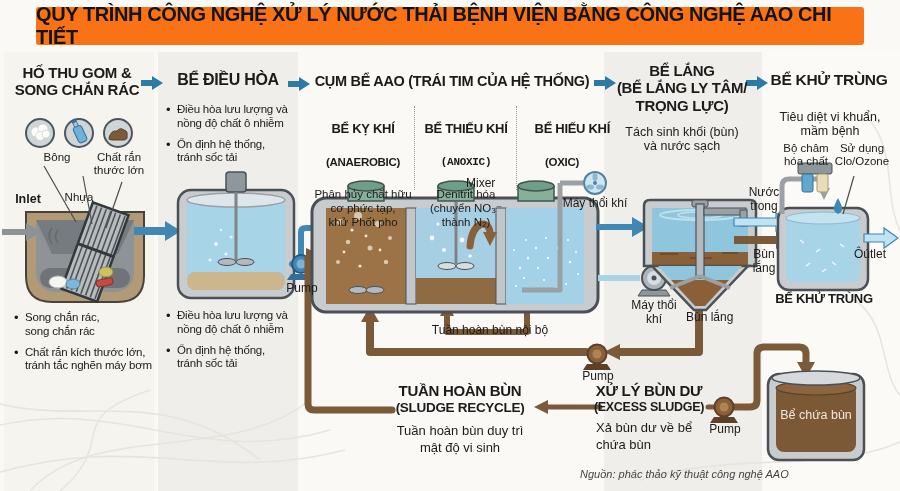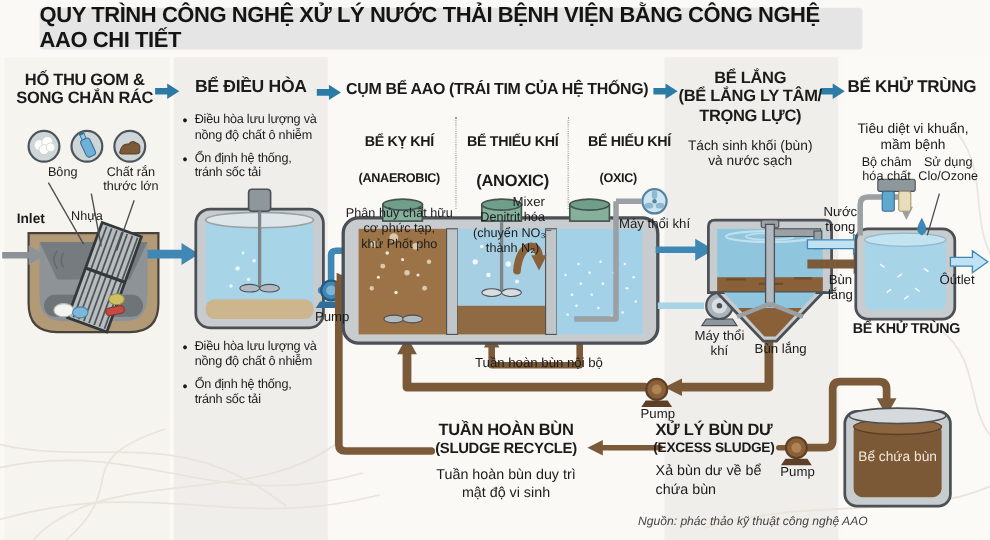--- a/index.html
+++ b/index.html
@@ -12,22 +12,22 @@
   .panel{position:absolute;top:52px;bottom:0;}
   .panel.gray{background:#f0eeea;}
   .panel.cream{background:#f6f4ef;}
   .panel.white{background:#fcfaf7;}
   svg{position:absolute;left:0;top:0;z-index:2;}
   .lbl{position:absolute;z-index:3;white-space:pre-line;line-height:1.15;}
   .b{font-weight:bold;letter-spacing:-0.3px;}
   .ctr{text-align:center;}
   .rt{}
   .banner{
-    position:absolute;left:36px;top:7px;width:748px;height:38px;z-index:3;
-    background:#e5e5e5;border-radius:3px;display:flex;align-items:center;justify-content:center;
+    position:absolute;left:36px;top:7px;width:828px;height:38px;z-index:3;
+    background:#f97316;border-radius:3px;display:flex;align-items:center;justify-content:center;
     font-weight:bold;font-size:20px;letter-spacing:-0.4px;color:#141414;
   }
   .bullets{position:absolute;z-index:3;}
   .bullet{position:relative;padding-left:11px;margin-bottom:7px;font-size:11.5px;line-height:1.2;white-space:pre-line;letter-spacing:-0.2px;}
   .bullet::before{content:"\2022";position:absolute;left:0;top:-1px;font-size:13px;}
   .dotsep{position:absolute;z-index:3;border-left:1px dotted #9a9a9a;width:0;}
   .src{font-style:italic;color:#444;}
 </style>
 </head>
 <body>
@@ -359,20 +359,26 @@
   <div class="lbl b ctr" style="left:606px;top:62px;width:152px;font-size:15px;">BỂ LẮNG
 (BỂ LẮNG LY TÂM/
 TRỌNG LỰC)</div>
   <div class="lbl b ctr" style="left:762px;top:71px;width:134px;font-size:15.5px;">BỂ KHỬ TRÙNG</div>
 
   <div class="lbl ctr" style="left:20px;top:151px;width:40px;font-size:11.5px;margin-left:17px;">Bông</div>
   <div class="lbl ctr" style="left:59px;top:151px;width:40px;font-size:11.5px;margin-top:40px;">Nhựa</div>
   <div class="lbl ctr" style="left:87px;top:151px;width:64px;font-size:11.5px;">Chất rắn
 thước lớn</div>
   <div class="lbl" style="left:6px;top:192px;width:44px;font-size:12.5px;font-weight:600;text-align:center;">Inlet</div>
+  <div class="bullets" style="left:14px;top:311px;width:142px;">
+    <div class="bullet">Song chắn rác,
+song chắn rác</div>
+    <div class="bullet">Chất rắn kích thước lớn,
+tránh tắc nghẽn máy bơm</div>
+  </div>
 
   <div class="bullets" style="left:166px;top:103px;width:132px;">
     <div class="bullet">Điều hòa lưu lượng và
 nồng độ chất ô nhiễm</div>
     <div class="bullet">Ổn định hệ thống,
 tránh sốc tải</div>
   </div>
   <div class="lbl ctr" style="left:280px;top:282px;width:44px;font-size:12px;">Pump</div>
   <div class="bullets" style="left:166px;top:309px;width:132px;">
     <div class="bullet">Điều hòa lưu lượng và
@@ -383,21 +389,21 @@
 
   <div class="lbl ctr" style="left:312px;top:104px;width:102px;">
     <div class="b" style="font-size:13px;">BỂ KỴ KHÍ</div>
     <div class="b" style="font-size:11.5px;">(ANAEROBIC)</div>
     <div style="font-size:11.5px;line-height:1.22;white-space:pre-line;">Phân hủy chất hữu
 cơ phức tạp,
 khử Phốt pho</div>
   </div>
   <div class="lbl ctr" style="left:417px;top:104px;width:98px;">
     <div class="b" style="font-size:13px;">BỂ THIẾU KHÍ</div>
-    <div class="b" style="font-size:15px;">(ANOXIC)</div>
+    <div class="b" style="font-size:11px;font-family:Liberation Mono, monospace;">(ANOXIC)</div>
     <div style="font-size:11.5px;line-height:1.22;white-space:pre-line;">Denitrit hóa
 (chuyển NO₃⁻
 thành N₂)</div>
   </div>
   <div class="lbl ctr" style="left:514px;top:104px;width:96px;">
     <div class="b" style="font-size:13px;text-align:right;">BỂ HIẾU KHÍ</div>
     <div class="b" style="font-size:11.5px;">(OXIC)</div>
   </div>
   <div class="dotsep" style="left:414px;top:106px;height:84px;"></div>
   <div class="dotsep" style="left:516px;top:106px;height:84px;"></div>

